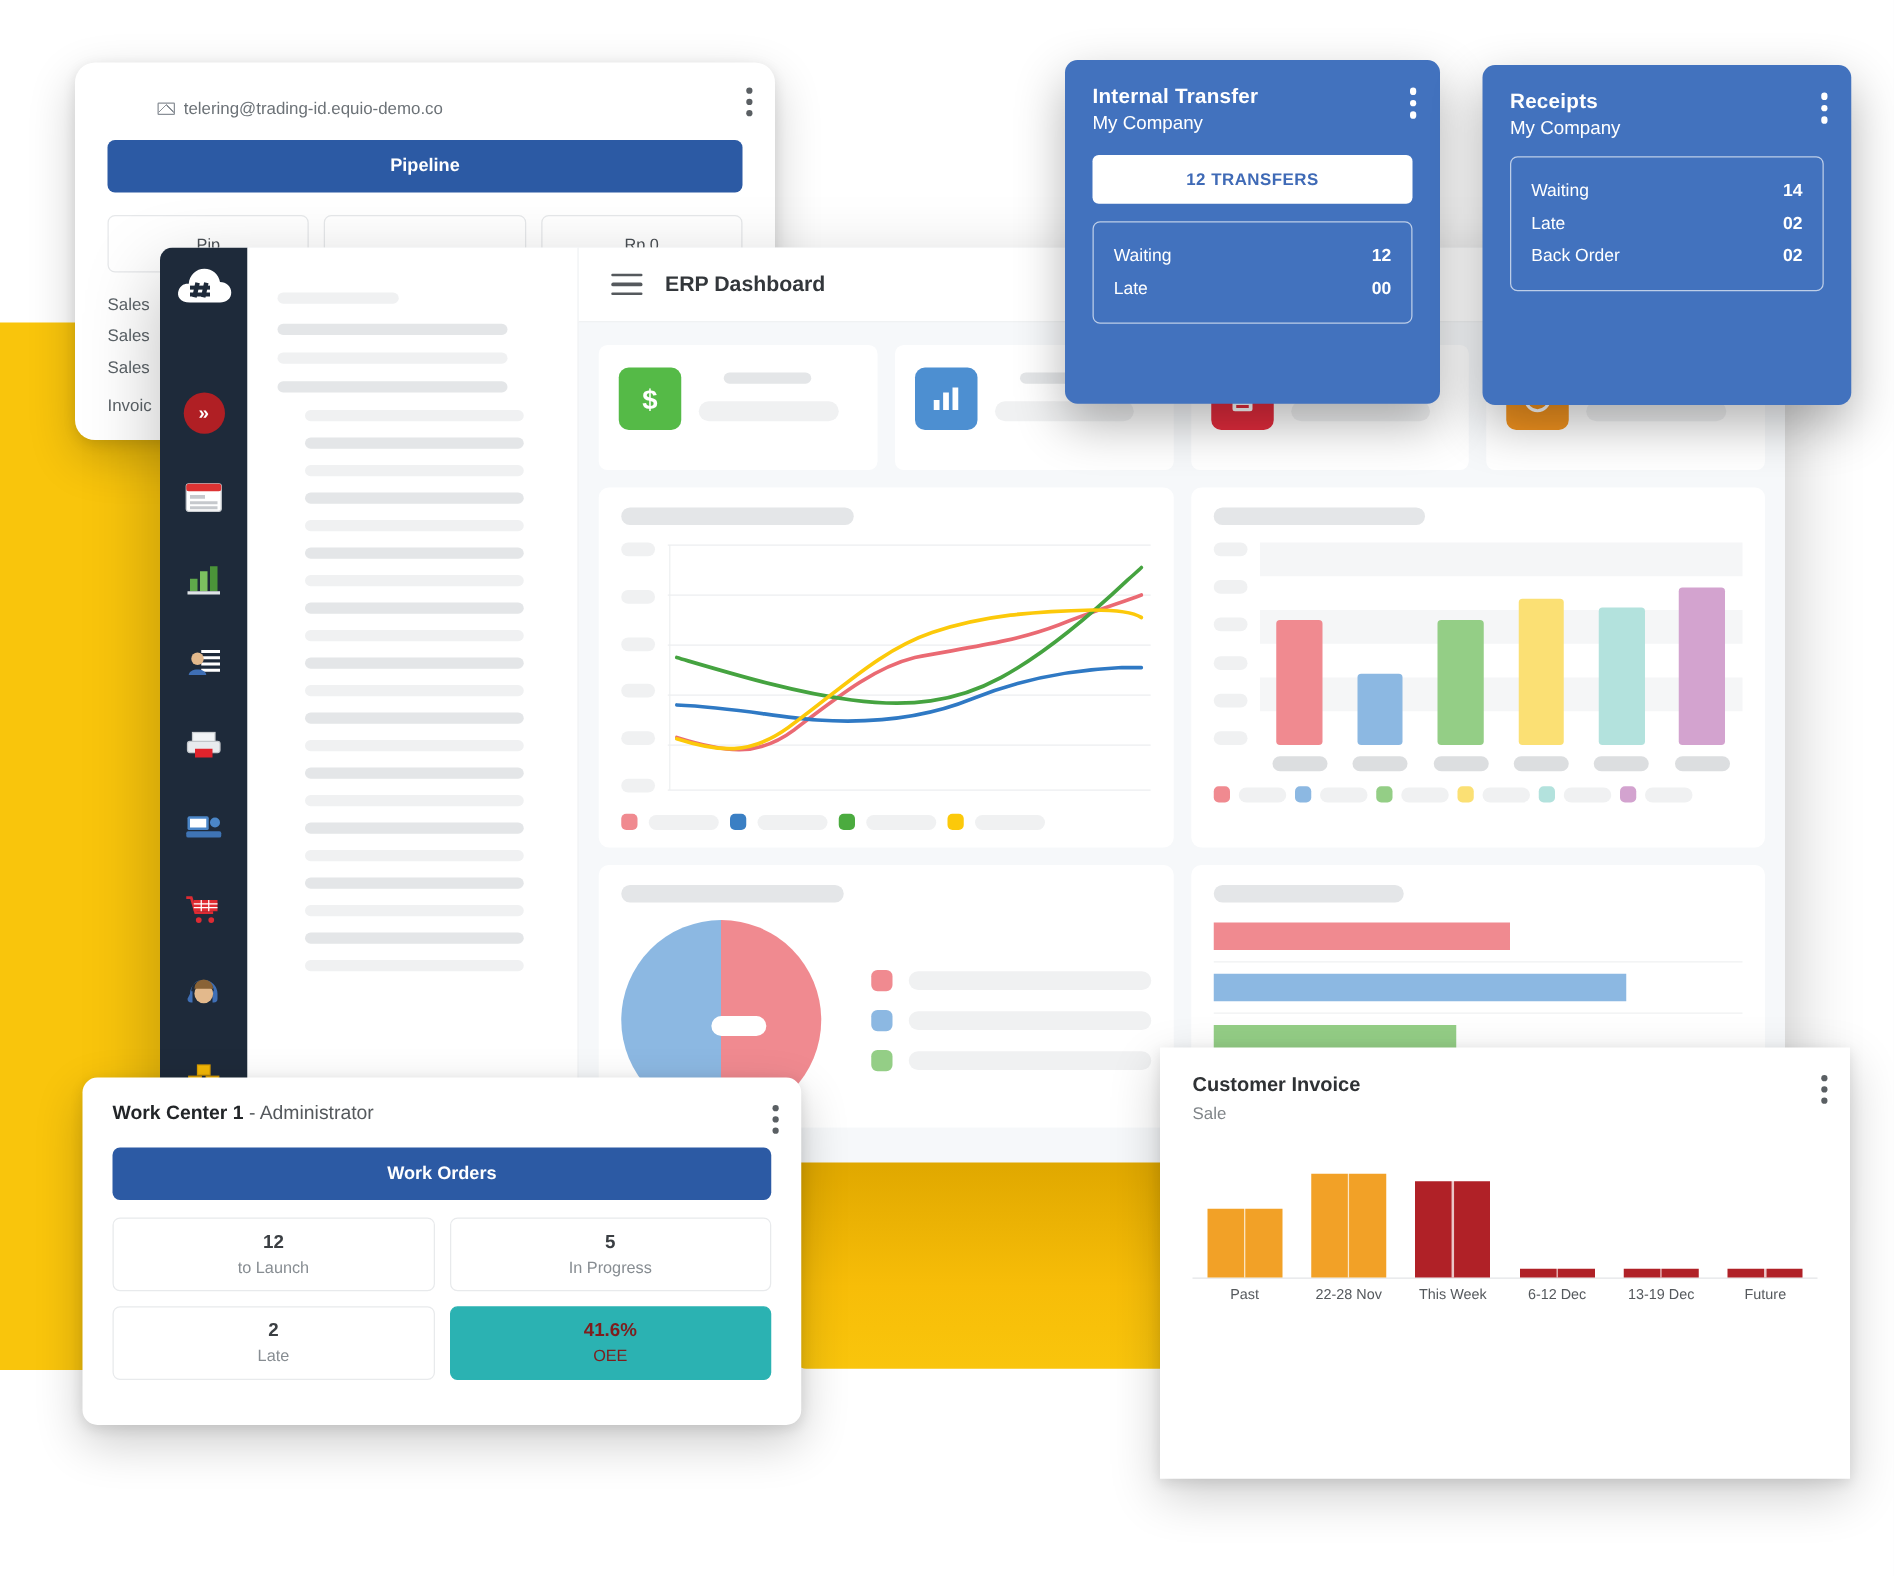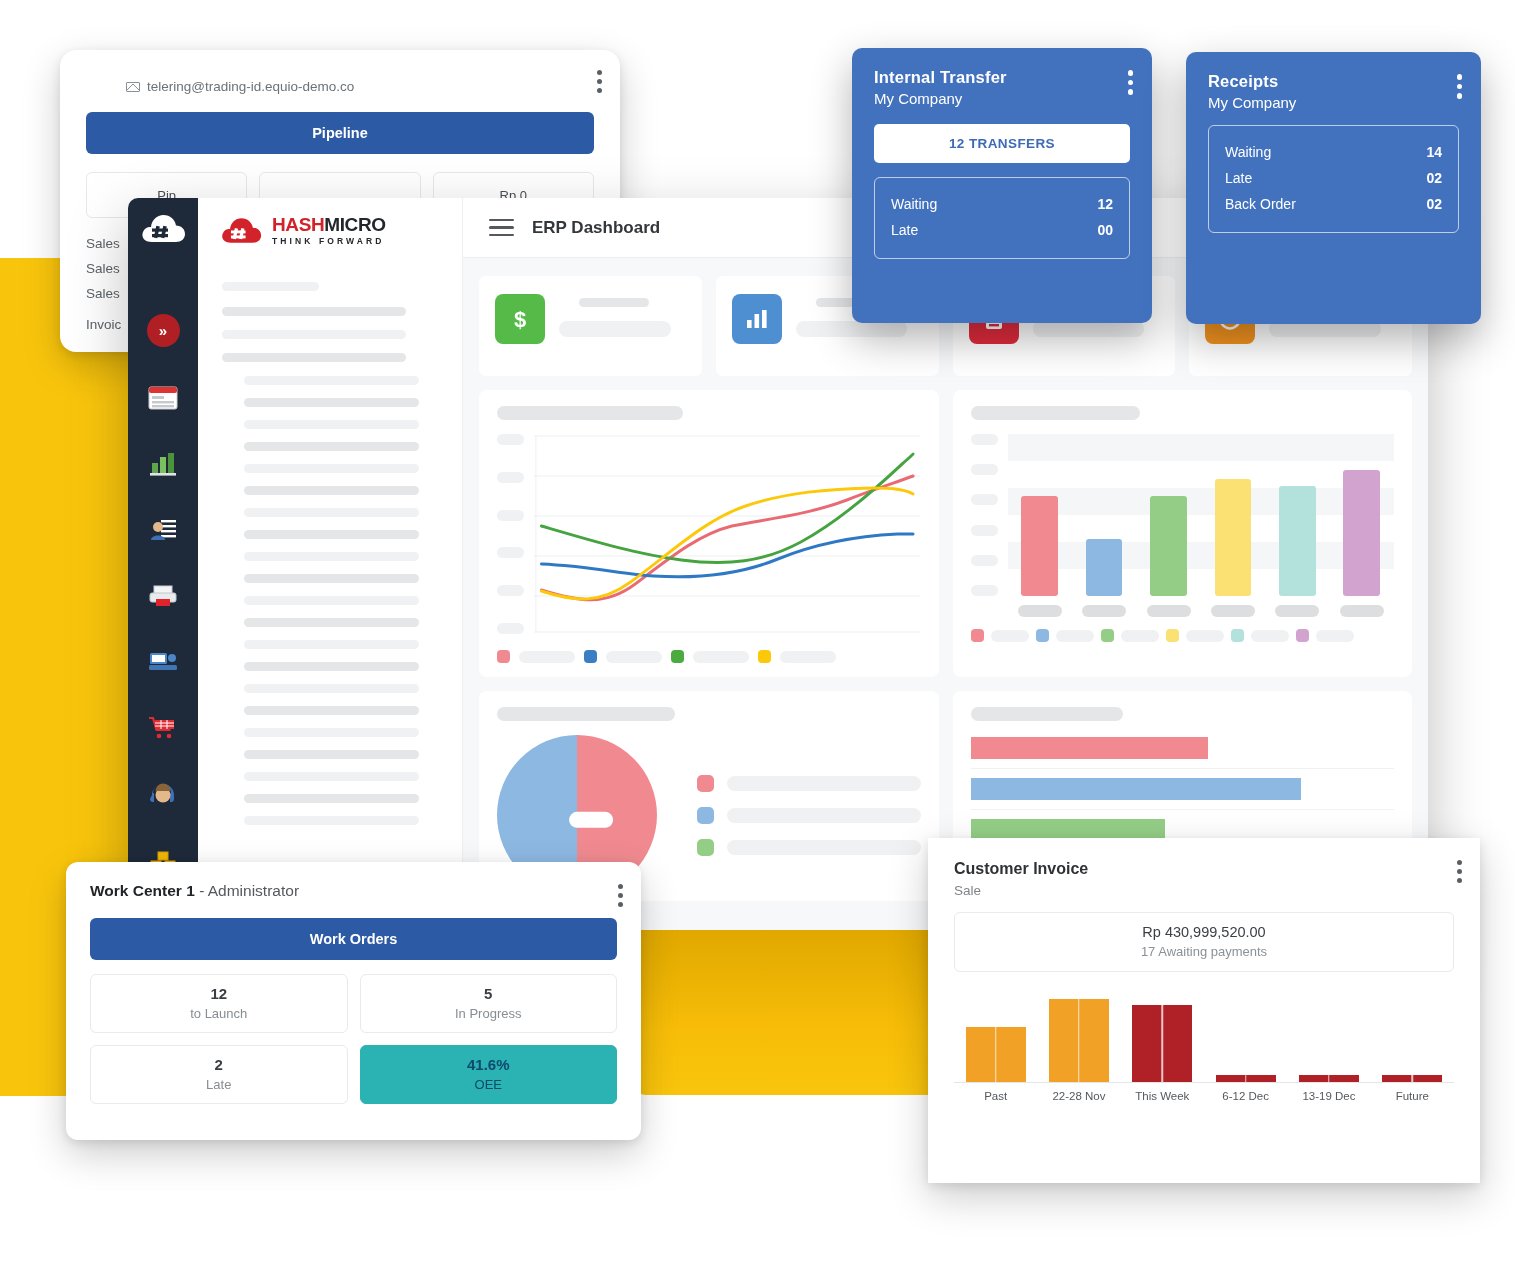--- a/index.html
+++ b/index.html
@@ -127,21 +127,21 @@
   .wc-head span.role { color:#55595d; font-weight:normal; }
   .ring { position:absolute; right:56px; top:884px; width:22px; height:22px; border-radius:50%;
           border:2px solid #dfe1e3; display:flex; align-items:center; justify-content:center; }
   .ring i { width:11px; height:11px; border-radius:50%; background:#ebedee; display:block; }
   .wc-btn { margin:18px 24px 0 24px; }
   .wc-grid { display:grid; grid-template-columns:1fr 1fr; gap:12px; padding:14px 24px 0 24px; }
   .wc-cell { border:1px solid #e8eaec; border-radius:6px; padding:10px 0 11px 0; text-align:center; cursor:pointer; }
   .wc-cell .v { font-size:15px; color:#3b3f43; font-weight:bold; }
   .wc-cell .l { font-size:13px; color:#878d92; margin-top:4px; }
   .wc-cell.teal { background:#2bb2b2; border-color:#2bb2b2; }
-  .wc-cell.teal .v, .wc-cell.teal .l { color:#0c4a6e; font-weight:bold; }
+  .wc-cell.teal .v, .wc-cell.teal .l { color:#7f1d1d; font-weight:bold; }
   .wc-cell.teal .l { font-weight:normal; }
 
   
   #custinv { left:928px; top:838px; width:552px; height:345px; border-radius:0; }
   .ci-title { font-size:16px; font-weight:bold; color:#2f3235; padding:22px 26px 0 26px; }
   .ci-sub { font-size:13.5px; color:#808589; padding:5px 26px 0 26px; }
   .ci-btn { padding:16px 26px 0 26px; }
   .ci-amts { display:flex; gap:12px; padding:14px 26px 0 26px; }
   .ci-amt { flex:1; border:1px solid #e8eaec; border-radius:6px; padding:11px 0 12px 0;
             text-align:center; cursor:pointer; }
@@ -276,39 +276,20 @@
       <div class="nav-ico" style="top:640px;">
         <svg width="30" height="24" viewBox="0 0 30 24">
           <rect x="10" y="4" width="10" height="8" fill="#f2b707" stroke="#d99c00"></rect>
           <rect x="3" y="13" width="10" height="8" fill="#f2b707" stroke="#d99c00"></rect>
           <rect x="17" y="13" width="10" height="8" fill="#f2b707" stroke="#d99c00"></rect>
         </svg>
       </div>
     </div>
 
     <div class="erp-nav">
-      <div class="erp-brand">
-        <span class="brandmark">
-          <svg width="42" height="30" viewBox="0 0 46 32">
-            <path d="M12 30 C4 30 1 25 3 20 C4.5 16 8 14.5 11 15 C11.5 8 17 3 23.5 3 C30 3 35 7.5 36 13.5 C41 13.5 45 17 45 22 C45 27 41 30 36 30 Z" fill="#d2232a"></path>
-            <g fill="#fff">
-              <rect x="15" y="14" width="3.6" height="12" transform="rotate(12 16.8 20)"></rect>
-              <rect x="22" y="14" width="3.6" height="12" transform="rotate(12 23.8 20)"></rect>
-              <rect x="12" y="16.5" width="16" height="3.2"></rect>
-              <rect x="12" y="22" width="16" height="3.2"></rect>
-            </g>
-          </svg>
-        </span>
-        <span class="brand-text">
-          <span class="brand-top">
-            <span class="h">HASH</span><span class="m">MICRO</span>
-          </span>
-          <div class="brand-bot">THINK FORWARD</div>
-        </span>
-      </div>
       <div style="padding:36px 24px 0 24px;">
         <div class="skel light" style="width:45%; margin-bottom:16px;"></div>
         <div class="skel" style="width:85%; margin-bottom:14px;"></div>
         <div class="skel light" style="width:85%; margin-bottom:14px;"></div>
         <div class="skel" style="width:85%; margin-bottom:14px;"></div>
         <div style="padding-left:22px;">
           <div class="skel light" style="width:90%; margin-bottom:13px;"></div>
           <div class="skel" style="width:90%; margin-bottom:13px;"></div>
           <div class="skel light" style="width:90%; margin-bottom:13px;"></div>
           <div class="skel" style="width:90%; margin-bottom:13px;"></div>
@@ -619,24 +600,20 @@
     </div>
   </div>
   <div class="ring">
       <i></i>
     </div>
 
   <div class="card" id="custinv">
     <div class="ci-title">Customer Invoice</div>
     <div class="ci-sub">Sale</div>
     <div class="ci-amts">
-      <div class="ci-amt">
-        <div class="v">Rp 430,999,520.00</div>
-        <div class="l">17 Awaiting payments</div>
-      </div>
     </div>
     <div class="ci-chart">
       <div class="ci-bars">
         <div class="ci-col">
             <div class="ci-bar" style="height:58%;background:#f2a127;"></div>
           </div>
         <div class="ci-col">
             <div class="ci-bar" style="height:88%;background:#f2a127;"></div>
           </div>
         <div class="ci-col">

